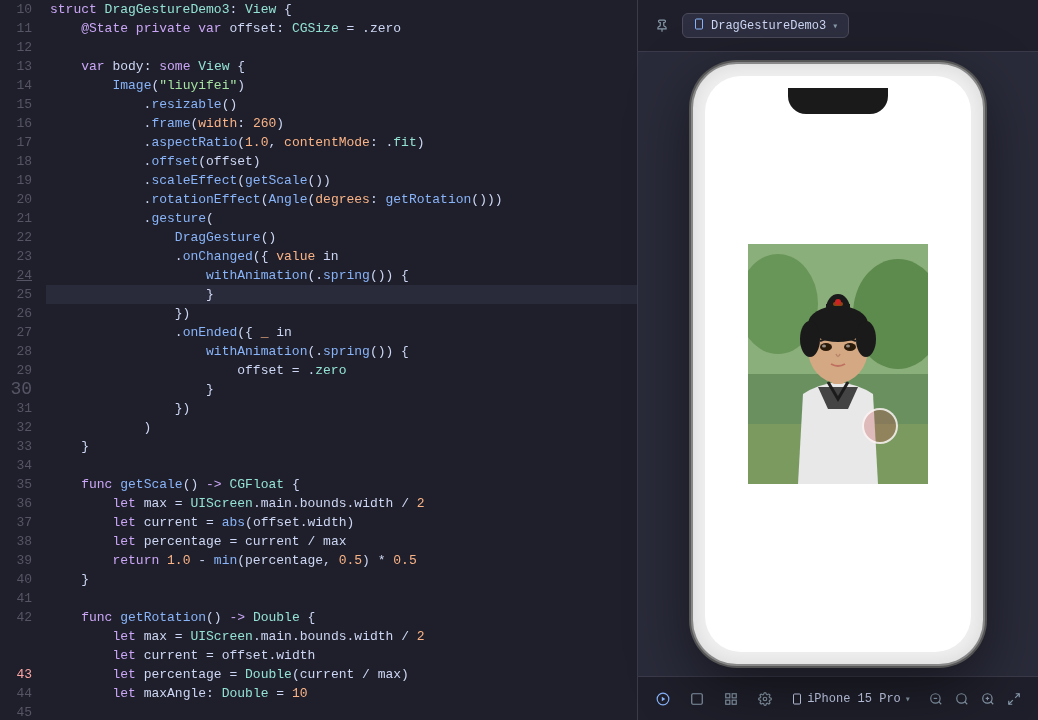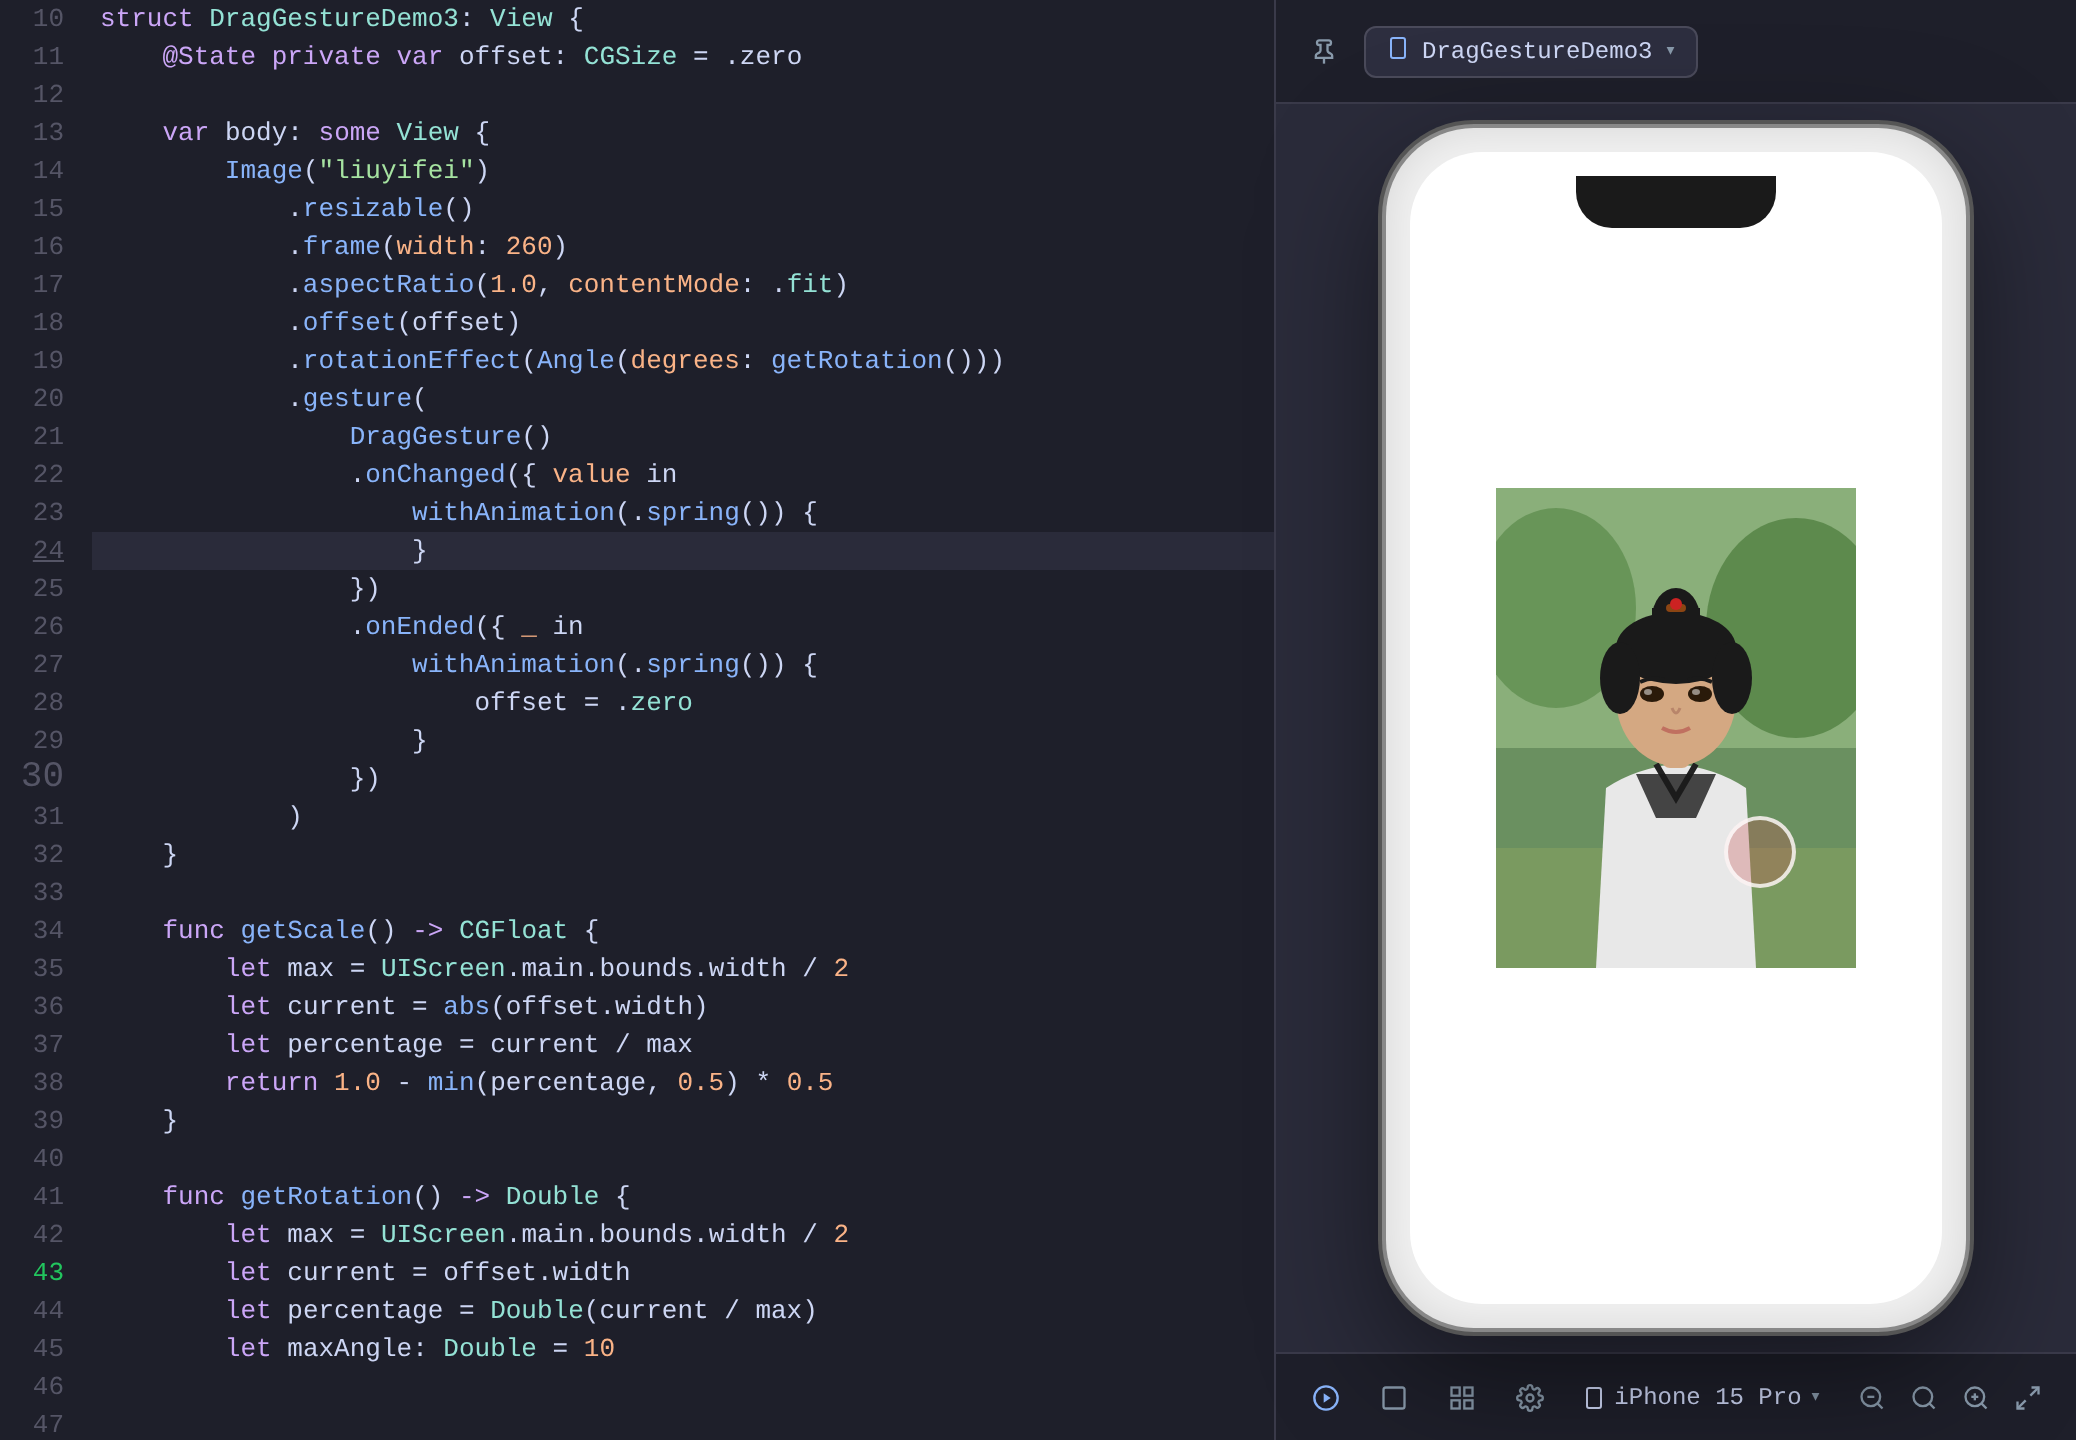--- a/index.html
+++ b/index.html
@@ -273,36 +273,37 @@
         <div class="line-num-item" style="color: rgb(85, 85, 102); font-size: 13px; line-height: 19px; height: 19px;">33</div>
         <div class="line-num-item" style="color: rgb(85, 85, 102); font-size: 13px; line-height: 19px; height: 19px;">34</div>
         <div class="line-num-item" style="color: rgb(85, 85, 102); font-size: 13px; line-height: 19px; height: 19px;">35</div>
         <div class="line-num-item" style="color: rgb(85, 85, 102); font-size: 13px; line-height: 19px; height: 19px;">36</div>
         <div class="line-num-item" style="color: rgb(85, 85, 102); font-size: 13px; line-height: 19px; height: 19px;">37</div>
         <div class="line-num-item" style="color: rgb(85, 85, 102); font-size: 13px; line-height: 19px; height: 19px;">38</div>
         <div class="line-num-item" style="color: rgb(85, 85, 102); font-size: 13px; line-height: 19px; height: 19px;">39</div>
         <div class="line-num-item" style="color: rgb(85, 85, 102); font-size: 13px; line-height: 19px; height: 19px;">40</div>
         <div class="line-num-item" style="color: rgb(85, 85, 102); font-size: 13px; line-height: 19px; height: 19px;">41</div>
         <div class="line-num-item" style="color: rgb(85, 85, 102); font-size: 13px; line-height: 19px; height: 19px;">42</div>
-        <div class="line-num-item" style="color: #22c55e; font-size: 13px; line-height: 19px; height: 19px;">43</div>
+        <div class="line-num-item" style="color: #fca5a5; font-size: 13px; line-height: 19px; height: 19px; margin-top: 38px;">43</div>
         <div class="line-num-item" style="color: rgb(85, 85, 102); font-size: 13px; line-height: 19px; height: 19px;">44</div>
         <div class="line-num-item" style="color: rgb(85, 85, 102); font-size: 13px; line-height: 19px; height: 19px;">45</div>
         <div class="line-num-item" style="color: rgb(85, 85, 102); font-size: 13px; line-height: 19px; height: 19px;">46</div>
         <div class="line-num-item" style="color: rgb(85, 85, 102); font-size: 13px; line-height: 19px; height: 19px;">47</div>
       </div>
     <div class="code-lines" id="code-lines">
         <div class="code-line"><span style="color: rgb(203, 166, 247);">struct </span><span style="color: rgb(148, 226, 213);">DragGestureDemo3</span><span style="color: rgb(205, 214, 244);">: </span><span style="color: rgb(148, 226, 213);">View</span><span style="color: rgb(205, 214, 244);"> {</span></div>
         <div class="code-line"><span style="color: rgb(205, 214, 244);">    </span><span style="color: rgb(203, 166, 247);">@State </span><span style="color: rgb(203, 166, 247);">private </span><span style="color: rgb(203, 166, 247);">var </span><span style="color: rgb(205, 214, 244);">offset</span><span style="color: rgb(205, 214, 244);">: </span><span style="color: rgb(148, 226, 213);">CGSize</span><span style="color: rgb(205, 214, 244);"> = </span><span style="color: rgb(205, 214, 244);">.zero</span></div>
         <div class="code-line">&nbsp;</div>
         <div class="code-line"><span style="color: rgb(205, 214, 244);">    </span><span style="color: rgb(203, 166, 247);">var </span><span style="color: rgb(205, 214, 244);">body</span><span style="color: rgb(205, 214, 244);">: </span><span style="color: rgb(203, 166, 247);">some </span><span style="color: rgb(148, 226, 213);">View</span><span style="color: rgb(205, 214, 244);"> {</span></div>
         <div class="code-line"><span style="color: rgb(205, 214, 244);">        </span><span style="color: rgb(137, 180, 250);">Image</span><span style="color: rgb(205, 214, 244);">(</span><span style="color: rgb(166, 227, 161);">"liuyifei"</span><span style="color: rgb(205, 214, 244);">)</span></div>
         <div class="code-line"><span style="color: rgb(205, 214, 244);">            .</span><span style="color: rgb(137, 180, 250);">resizable</span><span style="color: rgb(205, 214, 244);">()</span></div>
         <div class="code-line"><span style="color: rgb(205, 214, 244);">            .</span><span style="color: rgb(137, 180, 250);">frame</span><span style="color: rgb(205, 214, 244);">(</span><span style="color: rgb(250, 179, 135);">width</span><span style="color: rgb(205, 214, 244);">: </span><span style="color: rgb(250, 179, 135);">260</span><span style="color: rgb(205, 214, 244);">)</span></div>
         <div class="code-line"><span style="color: rgb(205, 214, 244);">            .</span><span style="color: rgb(137, 180, 250);">aspectRatio</span><span style="color: rgb(205, 214, 244);">(</span><span style="color: rgb(250, 179, 135);">1.0</span><span style="color: rgb(205, 214, 244);">, </span><span style="color: rgb(250, 179, 135);">contentMode</span><span style="color: rgb(205, 214, 244);">: .</span><span style="color: rgb(148, 226, 213);">fit</span><span style="color: rgb(205, 214, 244);">)</span></div>
         <div class="code-line"><span style="color: rgb(205, 214, 244);">            .</span><span style="color: rgb(137, 180, 250);">offset</span><span style="color: rgb(205, 214, 244);">(</span><span style="color: rgb(205, 214, 244);">offset</span><span style="color: rgb(205, 214, 244);">)</span></div>
+        <div class="code-line"><span style="color: rgb(205, 214, 244);">            .</span><span style="color: rgb(137, 180, 250);">scaleEffect</span><span style="color: rgb(205, 214, 244);">(</span><span style="color: rgb(137, 180, 250);">getScale</span><span style="color: rgb(205, 214, 244);">())</span></div>
         <div class="code-line"><span style="color: rgb(205, 214, 244);">            .</span><span style="color: rgb(137, 180, 250);">rotationEffect</span><span style="color: rgb(205, 214, 244);">(</span><span style="color: rgb(137, 180, 250);">Angle</span><span style="color: rgb(205, 214, 244);">(</span><span style="color: rgb(250, 179, 135);">degrees</span><span style="color: rgb(205, 214, 244);">: </span><span style="color: rgb(137, 180, 250);">getRotation</span><span style="color: rgb(205, 214, 244);">()))</span></div>
         <div class="code-line"><span style="color: rgb(205, 214, 244);">            .</span><span style="color: rgb(137, 180, 250);">gesture</span><span style="color: rgb(205, 214, 244);">(</span></div>
         <div class="code-line"><span style="color: rgb(205, 214, 244);">                </span><span style="color: rgb(137, 180, 250);">DragGesture</span><span style="color: rgb(205, 214, 244);">()</span></div>
         <div class="code-line"><span style="color: rgb(205, 214, 244);">                .</span><span style="color: rgb(137, 180, 250);">onChanged</span><span style="color: rgb(205, 214, 244);">({ </span><span style="color: rgb(250, 179, 135);">value</span><span style="color: rgb(205, 214, 244);"> in</span></div>
         <div class="code-line"><span style="color: rgb(205, 214, 244);">                    </span><span style="color: rgb(137, 180, 250);">withAnimation</span><span style="color: rgb(205, 214, 244);">(.</span><span style="color: rgb(137, 180, 250);">spring</span><span style="color: rgb(205, 214, 244);">()) {</span></div>
         <div class="code-line active-line"><span style="color: rgb(205, 214, 244);">                    }</span></div>
         <div class="code-line"><span style="color: rgb(205, 214, 244);">                })</span></div>
         <div class="code-line"><span style="color: rgb(205, 214, 244);">                .</span><span style="color: rgb(137, 180, 250);">onEnded</span><span style="color: rgb(205, 214, 244);">({ </span><span style="color: rgb(250, 179, 135);">_</span><span style="color: rgb(205, 214, 244);"> in</span></div>
         <div class="code-line"><span style="color: rgb(205, 214, 244);">                    </span><span style="color: rgb(137, 180, 250);">withAnimation</span><span style="color: rgb(205, 214, 244);">(.</span><span style="color: rgb(137, 180, 250);">spring</span><span style="color: rgb(205, 214, 244);">()) {</span></div>
         <div class="code-line"><span style="color: rgb(205, 214, 244);">                        </span><span style="color: rgb(205, 214, 244);">offset</span><span style="color: rgb(205, 214, 244);"> = .</span><span style="color: rgb(148, 226, 213);">zero</span></div>

